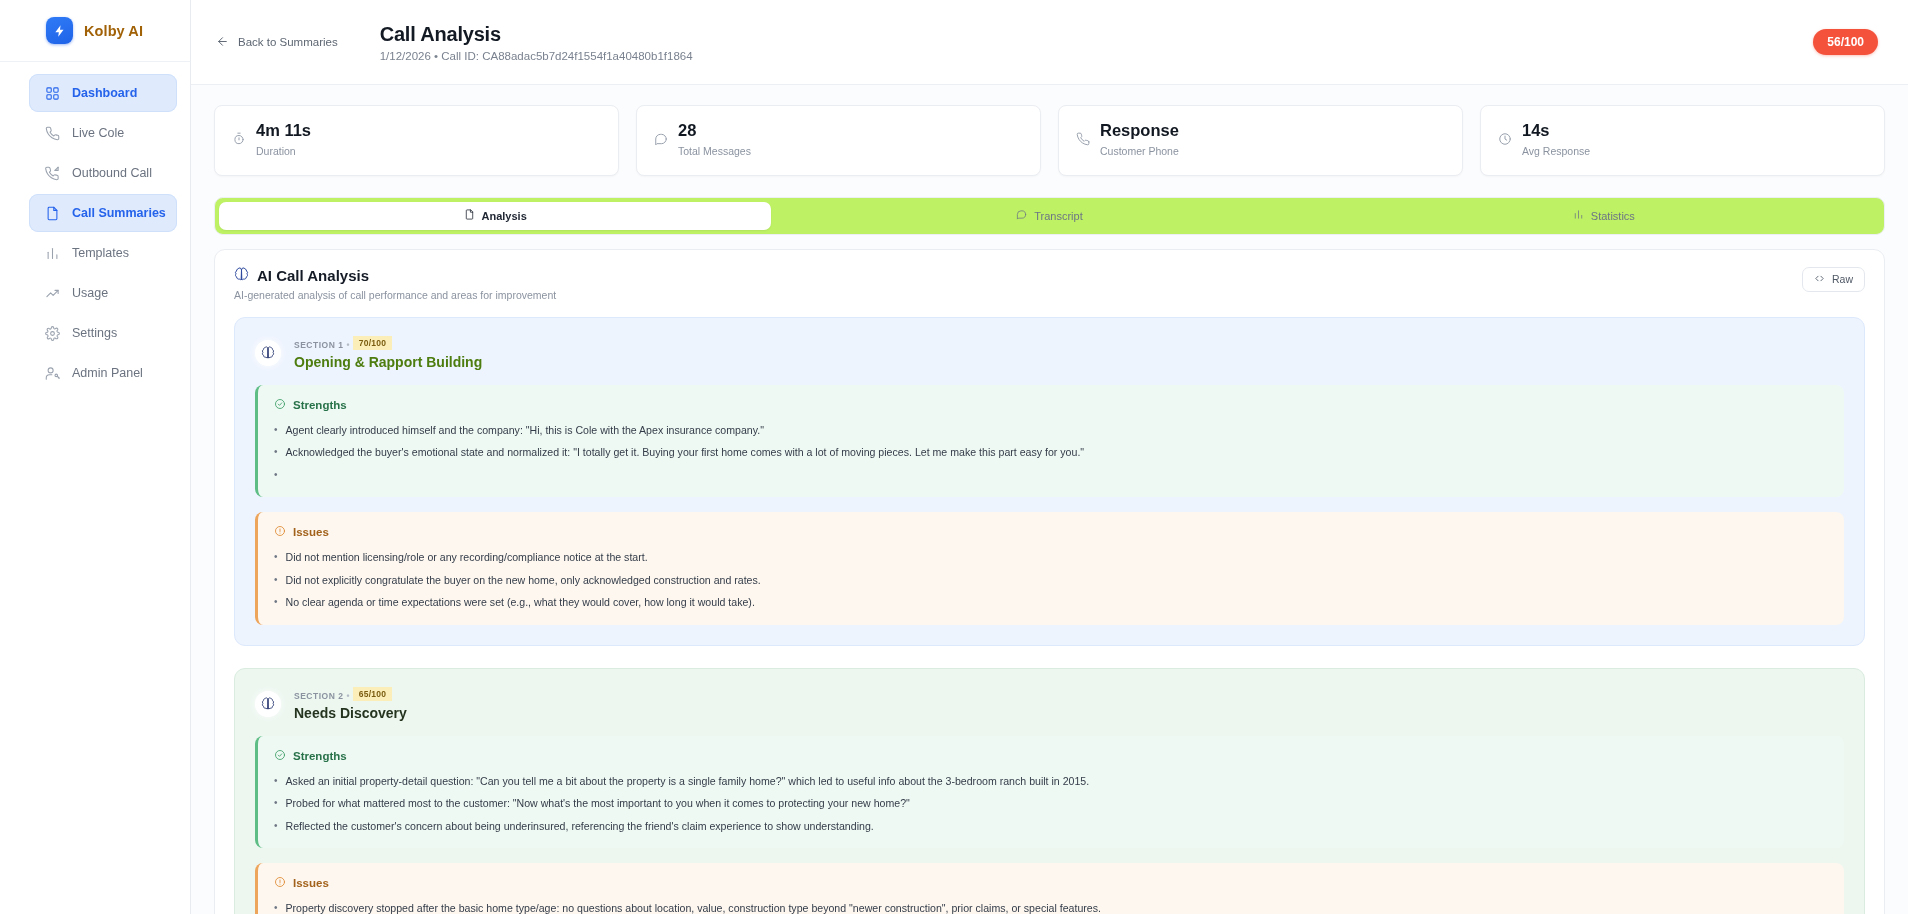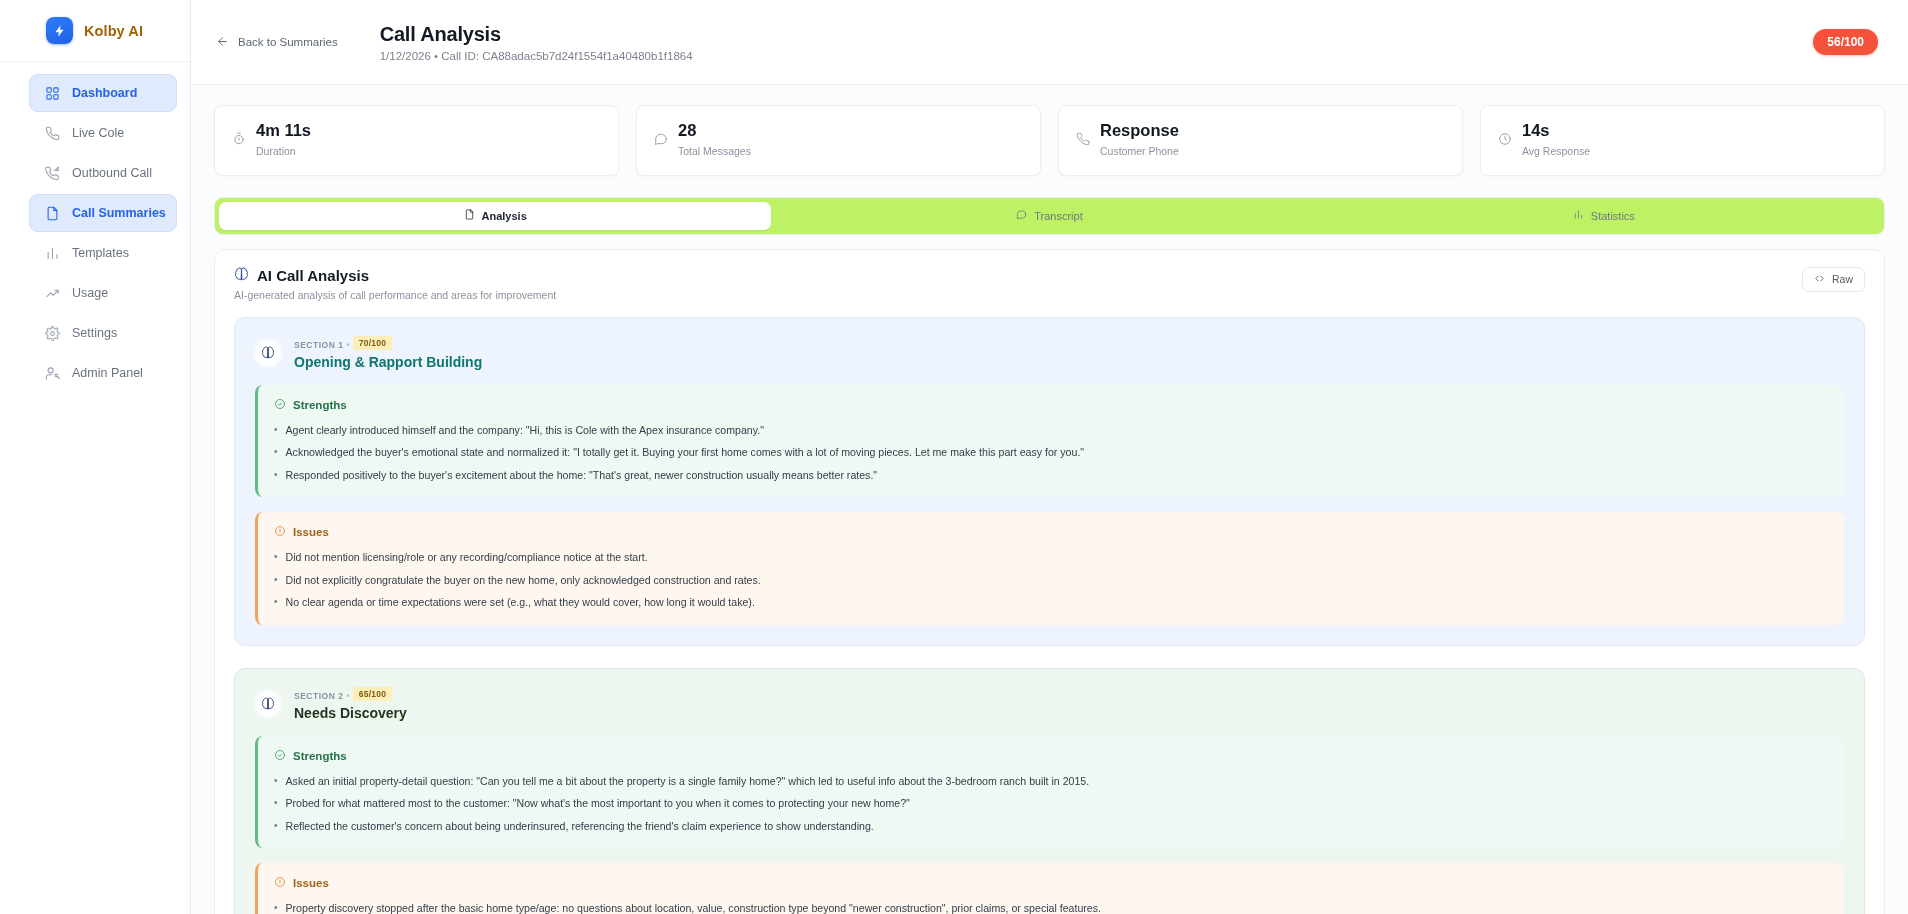--- a/index.html
+++ b/index.html
@@ -117,21 +117,21 @@
   .sec-head { display: flex; align-items: center; gap: 13px; }
   .sec-brain {
     width: 26px; height: 26px; border-radius: 50%; background: #ffffff;
     display: flex; align-items: center; justify-content: center; flex: 0 0 26px;
     box-shadow: 0 0 6px rgba(255,255,255,.9);
   }
   .sec-brain svg { width: 14px; height: 14px; stroke: #2b3a73; fill: none; stroke-width: 1.5; stroke-linecap: round; stroke-linejoin: round; }
   .sec-meta { display: flex; align-items: flex-end; gap: 3px; font-size: 8.5px; color: #8b93a0; letter-spacing: .5px; font-weight: 600; }
   .sec-dot { color: #b4bbc5; }
   .sec-score { background: #fbeeb8; color: #7a5c10; font-weight: 700; font-size: 8.5px; border-radius: 0; padding: 2px 6px; letter-spacing: .2px; }
-  .sec-title { font-size: 14px; font-weight: 700; color: #0f766e; margin-top: 4px; }
+  .sec-title { font-size: 14px; font-weight: 700; color: #4d7c0f; margin-top: 4px; }
   .section-card.green .sec-title { color: #24341f; }
 
   .block { margin-top: 15px; border-radius: 8px; padding: 13px 16px 15px 16px; }
   .block.strengths { background: #eff9f3; border-left: 3px solid #5dbd85; }
   .block.issues    { background: #fdf7ef; border-left: 3px solid #eda45b; }
   .block-head { display: flex; align-items: center; gap: 7px; font-size: 11.5px; font-weight: 600; }
   .block.strengths .block-head { color: #28724a; }
   .block.issues .block-head { color: #a3621b; }
   .block-head svg { width: 12px; height: 12px; fill: none; stroke-width: 1.7; stroke-linecap: round; stroke-linejoin: round; }
   .block.strengths .block-head svg { stroke: #3d9e68; }
@@ -372,21 +372,20 @@
             <div class="bullet">
                 <span class="dot">•</span>
                 <span>Agent clearly introduced himself and the company: "Hi, this is Cole with the Apex insurance company."</span>
               </div>
             <div class="bullet">
                 <span class="dot">•</span>
                 <span>Acknowledged the buyer's emotional state and normalized it: "I totally get it. Buying your first home comes with a lot of moving pieces. Let me make this part easy for you."</span>
               </div>
             <div class="bullet">
                 <span class="dot">•</span>
-                <span>Responded positively to the buyer's excitement about the home: "That's great, newer construction usually means better rates."</span>
               </div>
           </div>
         </div>
 
         <div class="block issues">
           <div class="block-head">
             <span><svg viewBox="0 0 24 24">
                   <circle cx="12" cy="12" r="9"></circle>
                   <path d="M12 8v5"></path>
                   <path d="M12 16.2v.1"></path>

